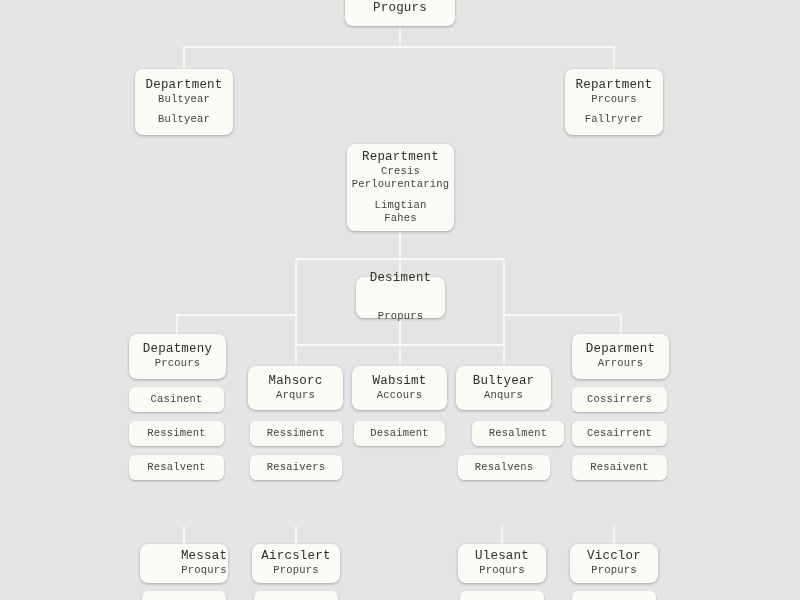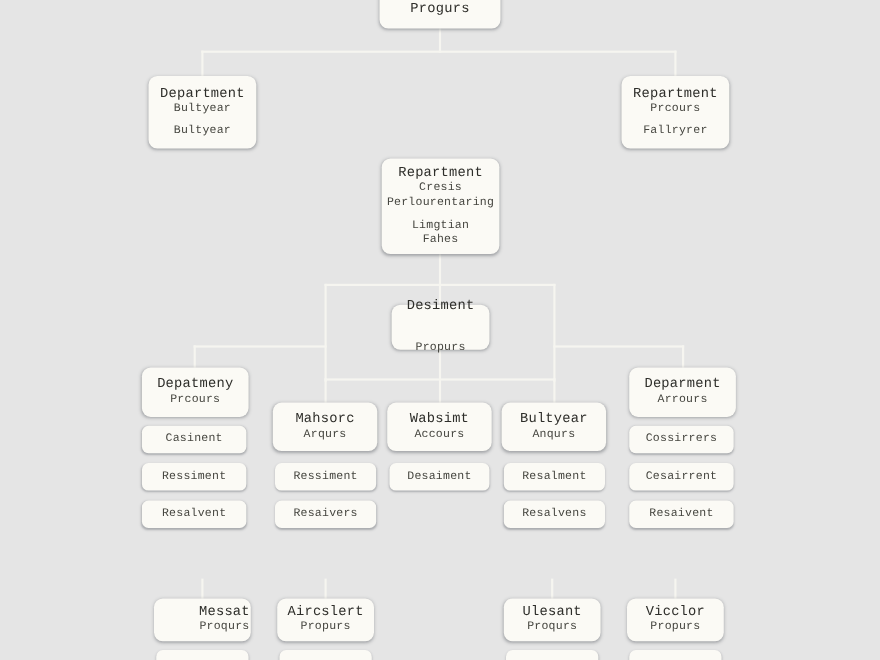--- a/index.html
+++ b/index.html
@@ -122,21 +122,21 @@
     <span class="ln">Ressiment</span>
   </div>
   <div class="sbox" style="left:250px;top:455px;width:92px;height:25px;">
     <span class="ln">Resaivers</span>
   </div>
 
   <div class="sbox" style="left:354px;top:421px;width:91px;height:25px;text-align:right;">
     <span class="ln">Desaiment</span>
   </div>
 
-  <div class="sbox" style="left:458px;top:421px;width:92px;height:25px;">
+  <div class="sbox" style="left:472px;top:421px;width:92px;height:25px;">
     <span class="ln">Resalment</span>
   </div>
   <div class="sbox" style="left:458px;top:455px;width:92px;height:25px;">
     <span class="ln">Resalvens</span>
   </div>
 
   <div class="sbox" style="left:572px;top:387px;width:95px;height:25px;">
     <span class="ln">Cossirrers</span>
   </div>
   <div class="sbox" style="left:572px;top:421px;width:95px;height:25px;">

